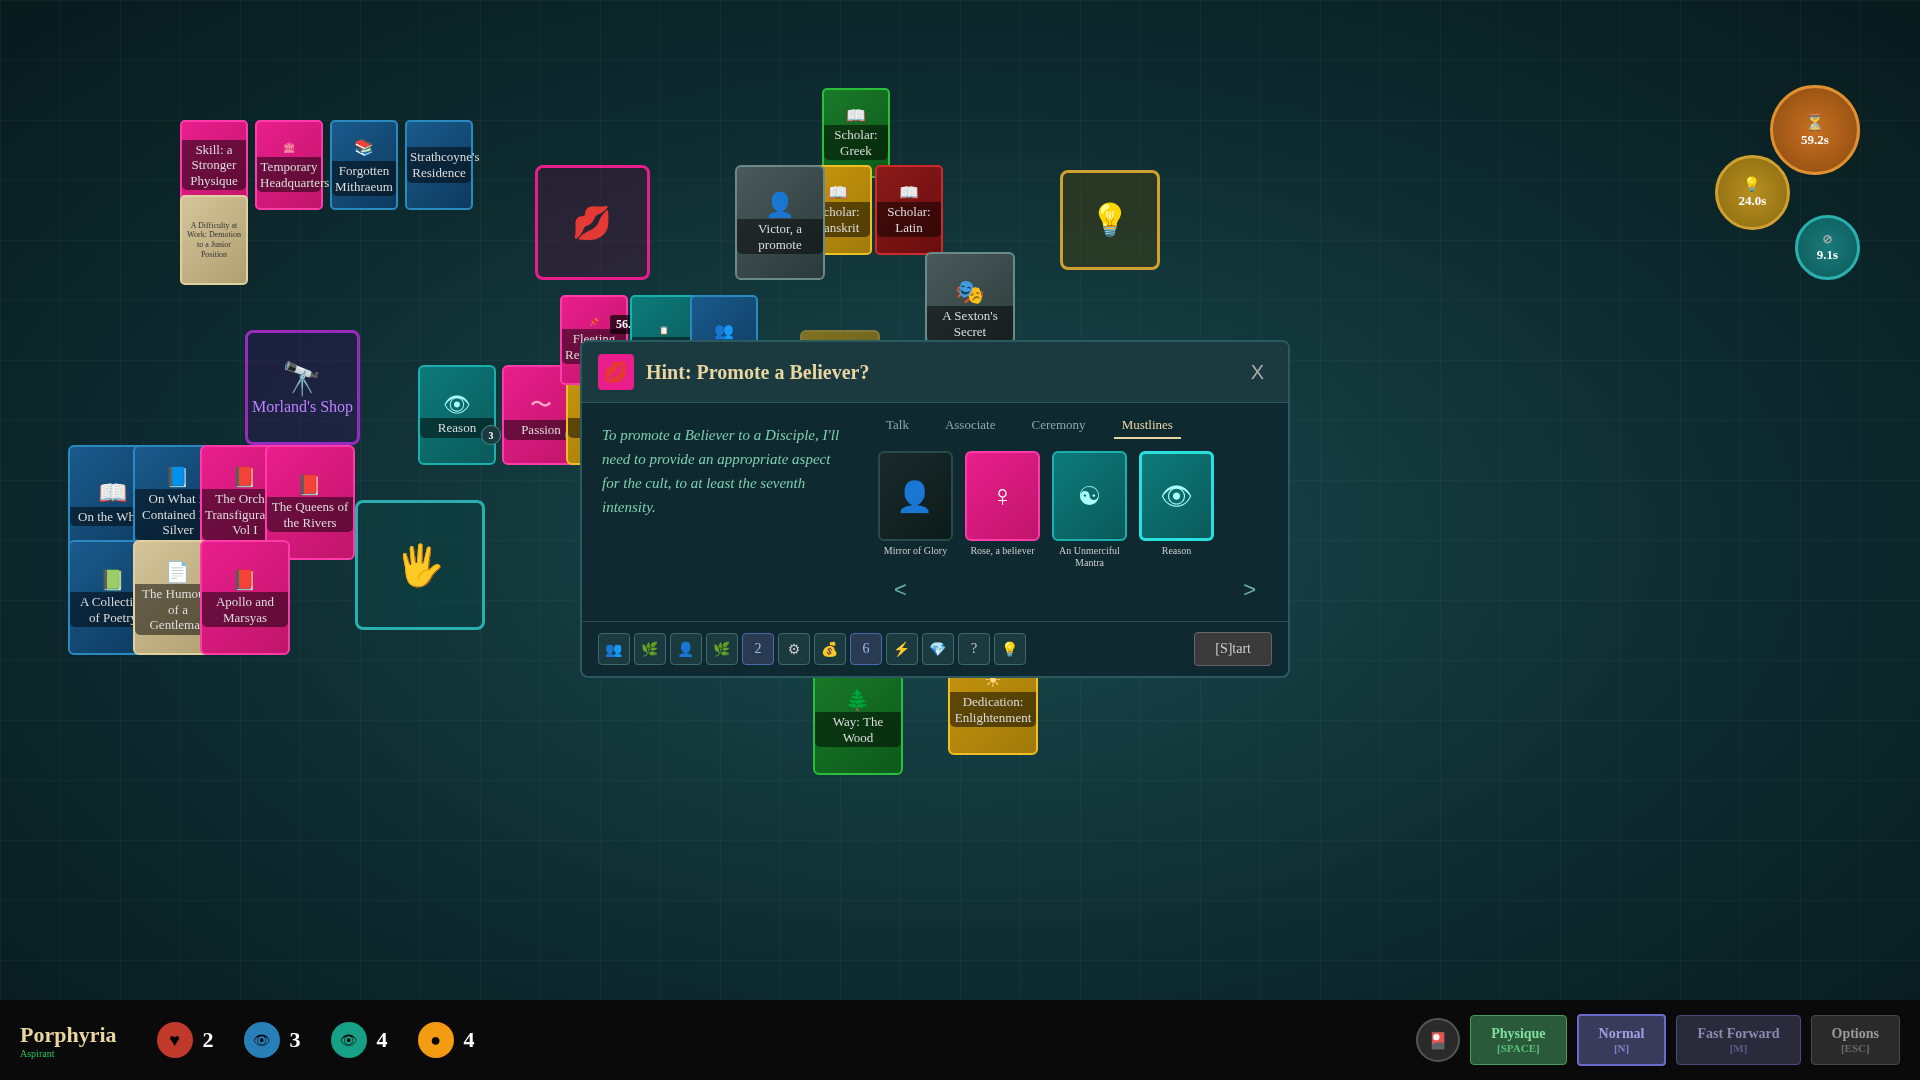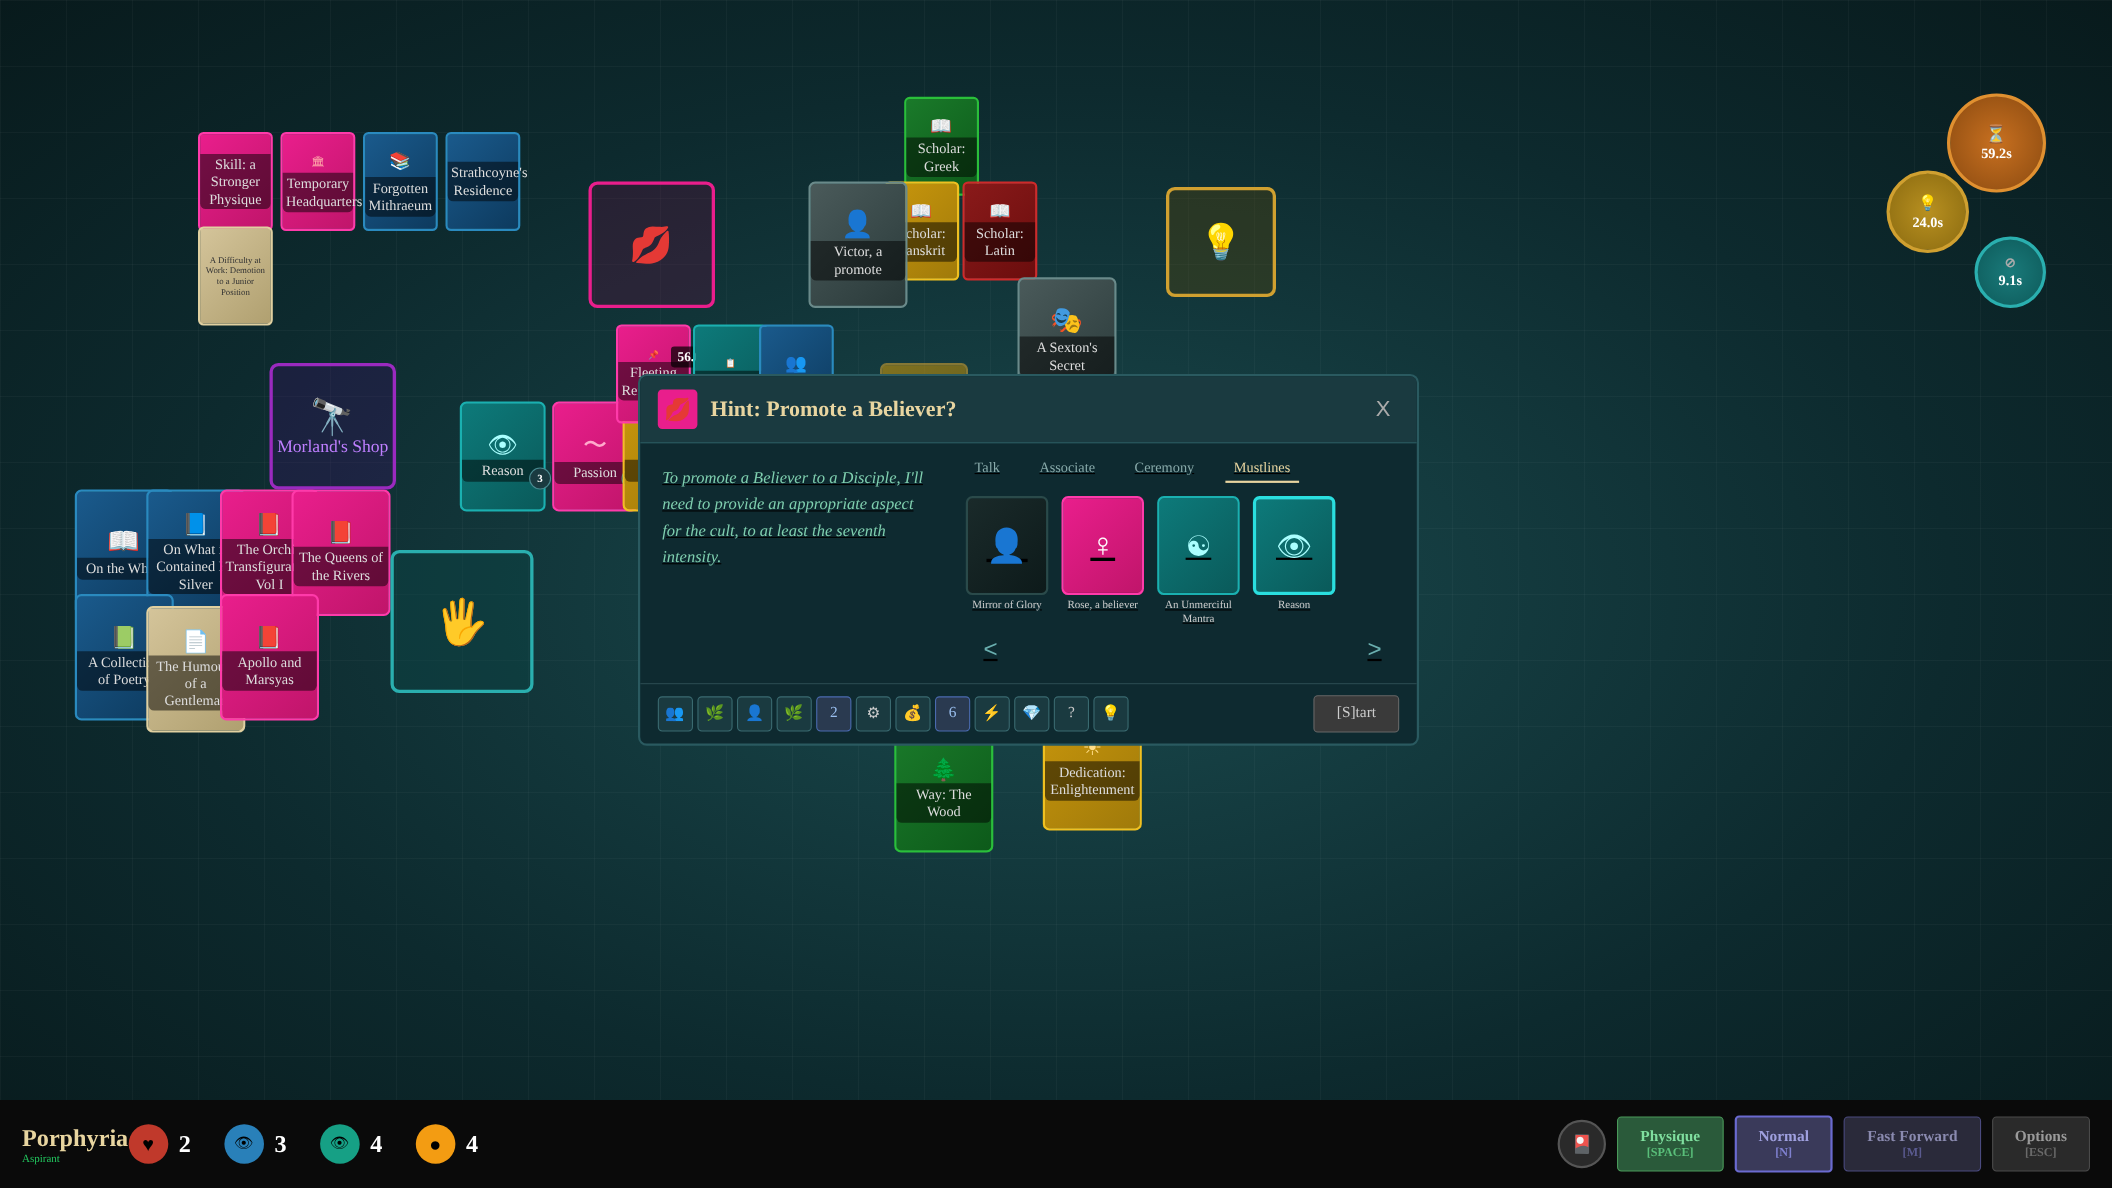--- a/index.html
+++ b/index.html
@@ -41,20 +41,21 @@
       background: #0a0a0a;
       display: flex;
       align-items: center;
       padding: 0 20px;
       z-index: 100;
     }
 
     .player-info {
       display: flex;
       flex-direction: column;
+      margin-right: 40px;
     }
 
     .player-name {
       color: #e8d5a0;
       font-size: 22px;
       font-weight: bold;
     }
 
     .player-title {
       color: #22c55e;
@@ -188,21 +189,21 @@
     }
 
     
     .card-pink { background: linear-gradient(135deg, #e91e8c, #c0156a); border: 2px solid #ff3aaa; }
     .card-blue { background: linear-gradient(135deg, #1a5a8c, #0d3a5e); border: 2px solid #2a8abf; }
     .card-teal { background: linear-gradient(135deg, #0d7a7a, #0a5a5a); border: 2px solid #1ab0b0; }
     .card-green { background: linear-gradient(135deg, #1a7a2a, #0d5a1a); border: 2px solid #2abf3a; }
     .card-gold { background: linear-gradient(135deg, #c8960c, #a07a0a); border: 2px solid #f0c020; }
     .card-red { background: linear-gradient(135deg, #8a1a1a, #6a0d0d); border: 2px solid #cf2a2a; }
     .card-gray { background: linear-gradient(135deg, #4a5a5a, #2a3a3a); border: 2px solid #6a8a8a; }
-    .card-cream { background: linear-gradient(135deg, #d4c49a, #b0a070); border: 2px solid #e0d0a0; margin-top: 11px; }
+    .card-cream { background: linear-gradient(135deg, #d4c49a, #b0a070); border: 2px solid #e0d0a0; }
 
     
     .hint-dialog {
       position: absolute;
       top: 340px;
       left: 580px;
       width: 710px;
       background: #0e2a30;
       border: 2px solid #2a5a60;
       border-radius: 8px;
@@ -243,21 +244,20 @@
       font-size: 20px;
       cursor: pointer;
       background: none;
       border: none;
       padding: 4px 8px;
     }
 
     .hint-body {
       display: flex;
       min-height: 200px;
-      text-decoration: underline;
     }
 
     .hint-text {
       width: 280px;
       padding: 20px;
       color: #7fcfaf;
       font-size: 15px;
       line-height: 1.6;
       font-style: italic;
     }

